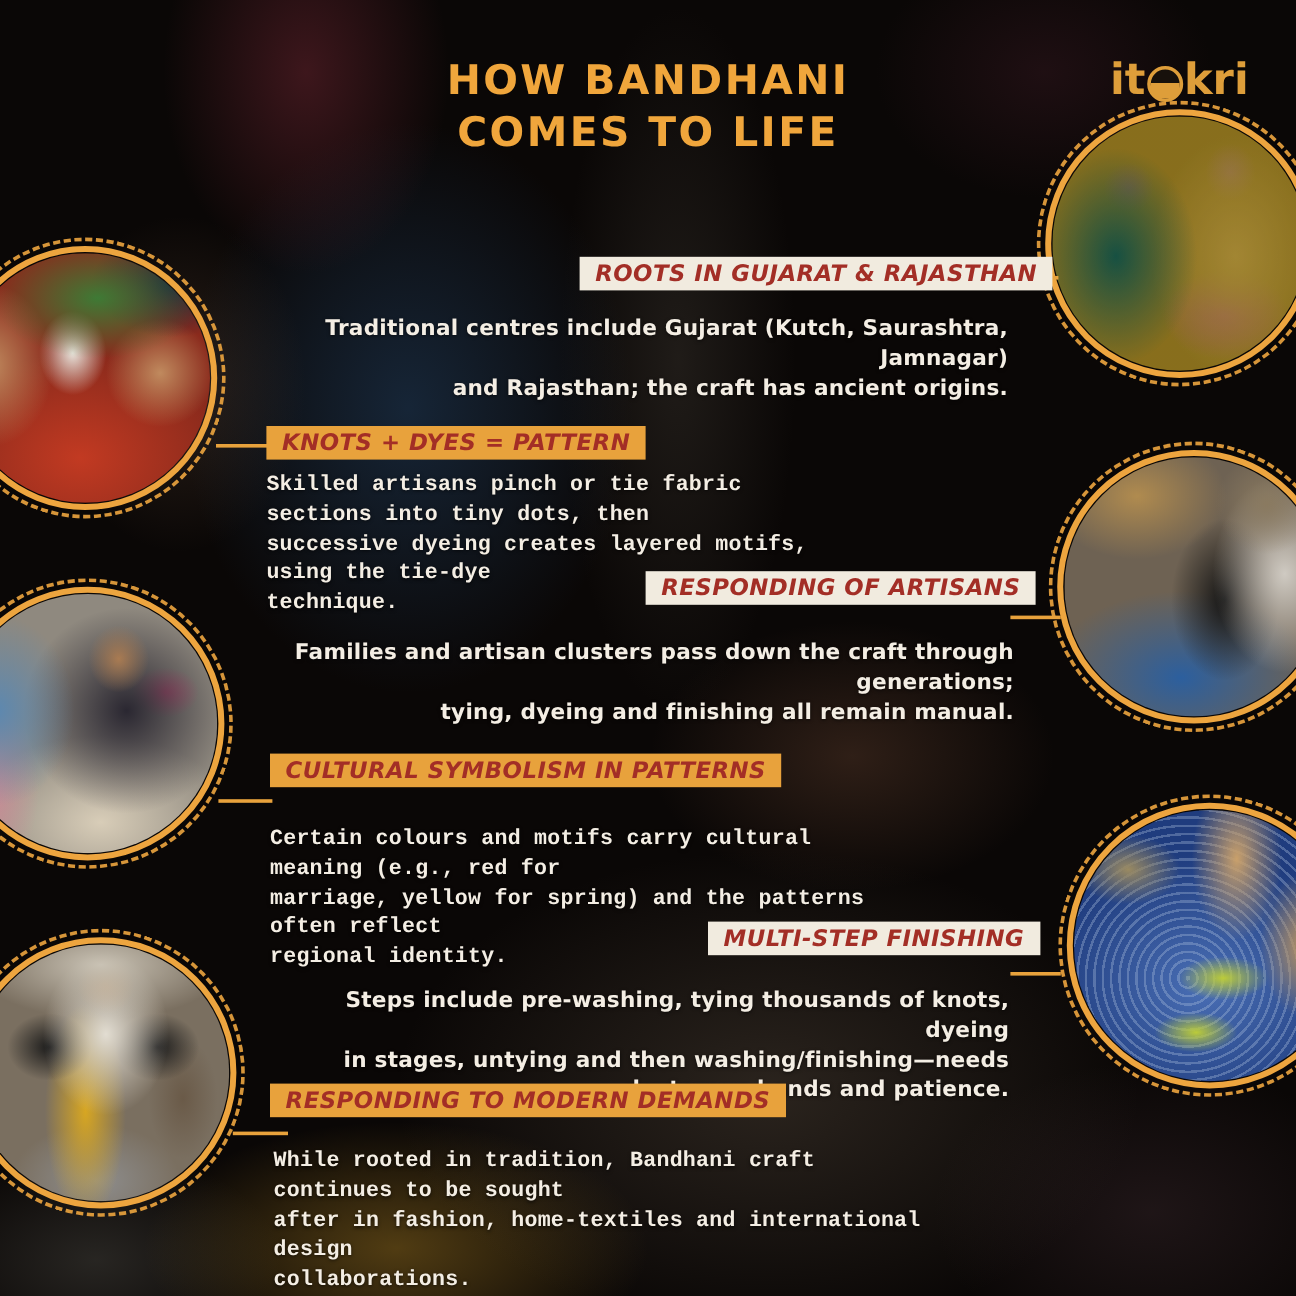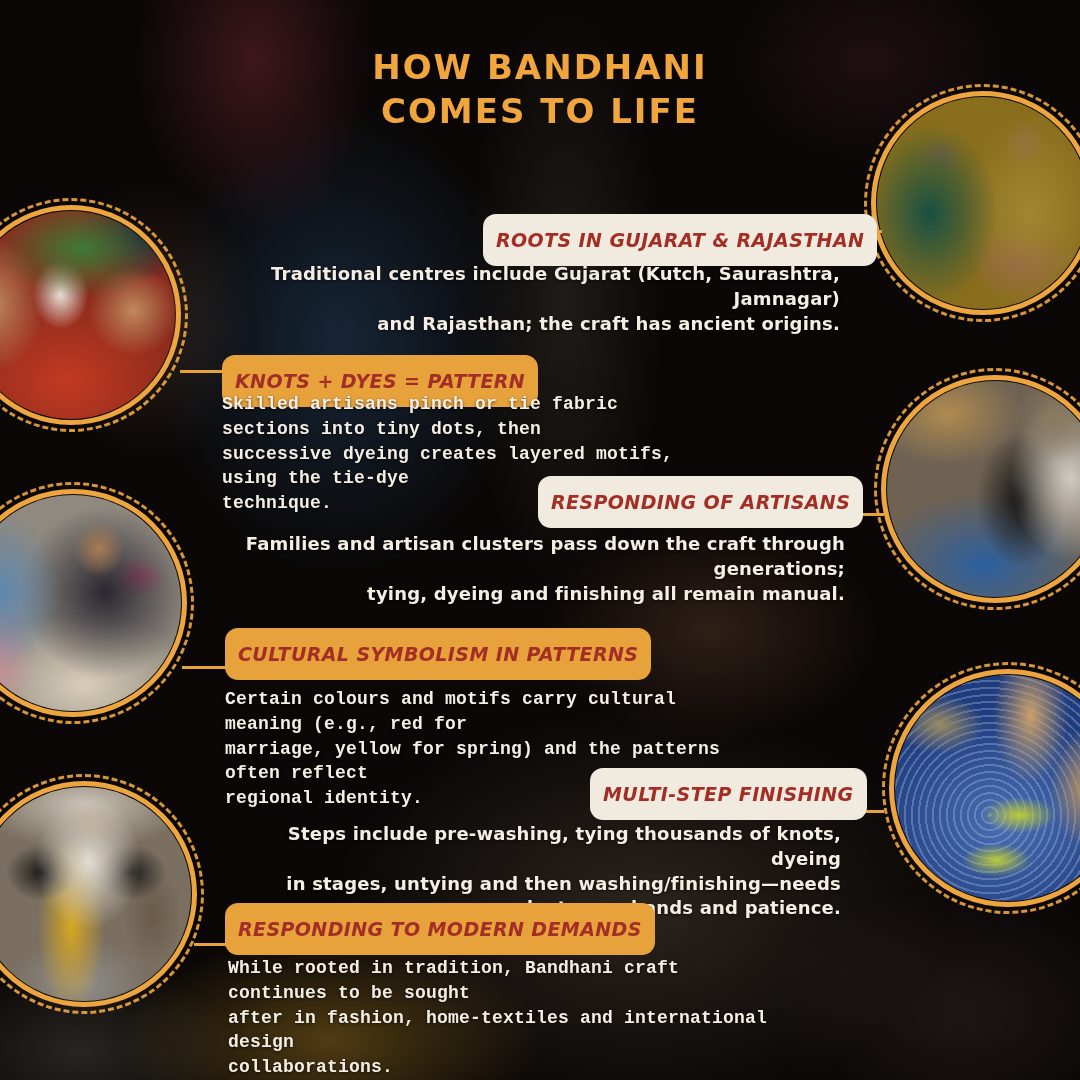--- a/index.html
+++ b/index.html
@@ -28,23 +28,23 @@
     position:absolute;left:925px;top:46px;width:130px;
     color:#DE9E3A;font-size:36px;font-weight:bold;display:flex;align-items:center;
     letter-spacing:0px;
   }
   .logo-o{
     display:inline-block;width:24px;height:24px;border-radius:50%;
     border:3px solid #DE9E3A;margin:6px 1px 0 1px;
     background:linear-gradient(to bottom,#17110B 46%,#DE9E3A 46%);
   }
   .badge{
-    position:absolute;padding:15px 13px;
+    position:absolute;padding:3px 13px;
     font-size:19px;font-weight:bold;font-style:italic;color:#A32E26;
-    letter-spacing:0.4px;white-space:nowrap;border-radius:13px;
+    letter-spacing:0.4px;white-space:nowrap;
   }
   .badge.cream{background:#F1EBDF;}
   .badge.orange{background:#E8A23C;}
   .para{
     position:absolute;color:#F4EEE4;font-size:18px;font-weight:bold;
     line-height:1.38;white-space:pre-line;text-shadow:0 1px 3px rgba(0,0,0,0.65);
     letter-spacing:0.2px;
   }
   .para.left{text-align:left;font-family:Liberation Mono, monospace;}
   .para.right{text-align:right;}
@@ -113,20 +113,25 @@
     radial-gradient(ellipse 160px 130px at 48% 65%, #4A6FB5, rgba(74,111,181,0) 85%),
     #1F3C7E;}
 </style>
 </head>
 <body>
 
 <div id="canvas">
 
   <div class="title">HOW BANDHANI
 COMES TO LIFE</div>
+  <div class="logo">
+    <span>it</span>
+    <span class="logo-o"></span>
+    <span>kri</span>
+  </div>
 
   <div class="photo-circle p1" style="left:-46px;top:198px;width:234px;height:234px;">
     <div class="img"></div>
   </div>
   <div class="photo-circle p2" style="left:864px;top:84px;width:238px;height:238px;">
     <div class="img"></div>
   </div>
   <div class="photo-circle p3" style="left:874px;top:368px;width:242px;height:242px;">
     <div class="img"></div>
   </div>

